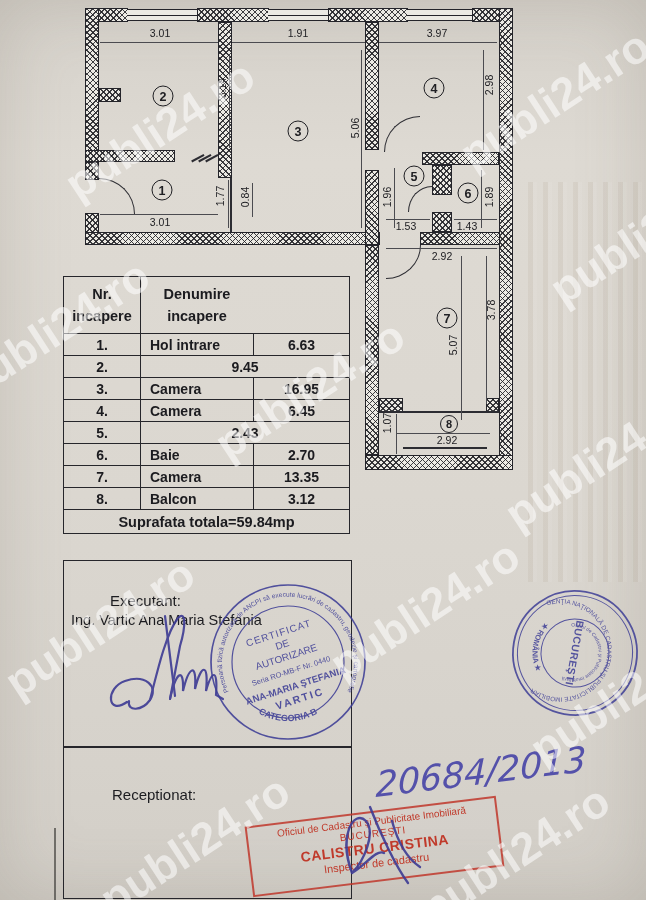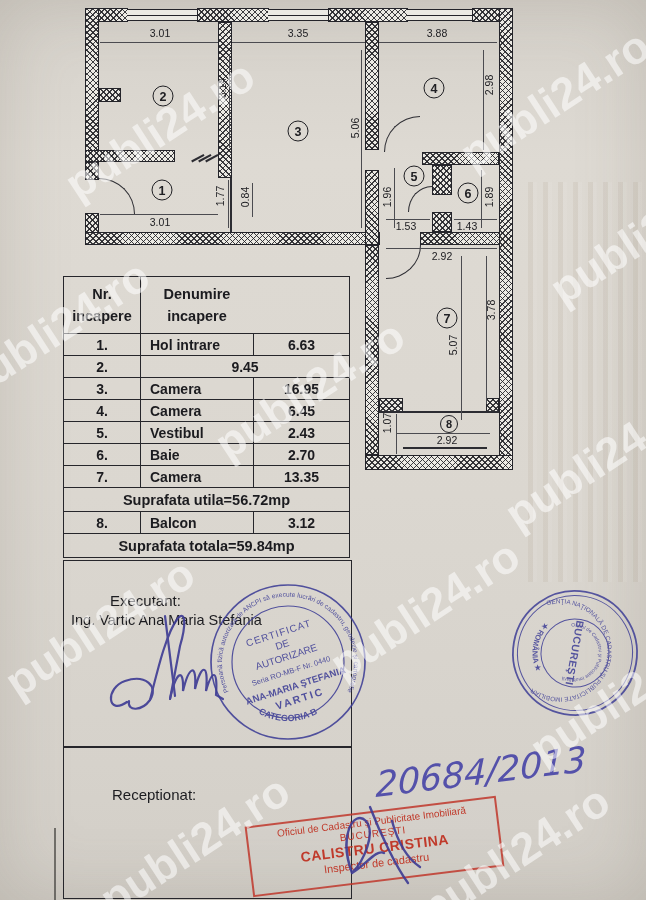--- a/index.html
+++ b/index.html
@@ -147,22 +147,22 @@
         <span>6</span>
       </div>
     <div class="roomnum" style="left:447px;top:318px">
         <span>7</span>
       </div>
     <div class="roomnum" style="left:449px;top:424px;width:18px;height:18px;font-size:11px">
         <span>8</span>
       </div>
 
     <div class="dim" style="left:160px;top:33px">3.01</div>
-    <div class="dim" style="left:298px;top:33px">3.35</div>
-    <div class="dim" style="left:437px;top:33px">3.88</div>
+    <div class="dim" style="left:298px;top:33px">1.91</div>
+    <div class="dim" style="left:437px;top:33px">3.97</div>
     <div class="dim v" style="left:222px;top:88px">3.14</div>
     <div class="dim v" style="left:355px;top:128px">5.06</div>
     <div class="dim v" style="left:489px;top:85px">2.98</div>
     <div class="dim v" style="left:220px;top:196px">1.77</div>
     <div class="dim v" style="left:245px;top:197px">0.84</div>
     <div class="dim" style="left:160px;top:222px">3.01</div>
     <div class="dim v" style="left:387px;top:197px">1.96</div>
     <div class="dim" style="left:406px;top:226px">1.53</div>
     <div class="dim v" style="left:489px;top:197px">1.89</div>
     <div class="dim" style="left:467px;top:226px">1.43</div>
@@ -198,35 +198,31 @@
       <div class="cell c2">Camera</div>
       <div class="cell c3">16.95</div>
     </div>
     <div class="trow rowh">
       <div class="cell c1">4.</div>
       <div class="cell c2">Camera</div>
       <div class="cell c3">6.45</div>
     </div>
     <div class="trow rowh">
       <div class="cell c1">5.</div>
-      <div class="cell c2">Vestibul</div>
       <div class="cell c3">2.43</div>
     </div>
     <div class="trow rowh">
       <div class="cell c1">6.</div>
       <div class="cell c2">Baie</div>
       <div class="cell c3">2.70</div>
     </div>
     <div class="trow rowh">
       <div class="cell c1">7.</div>
       <div class="cell c2">Camera</div>
       <div class="cell c3">13.35</div>
-    </div>
-    <div class="trow">
-      <div class="fullrow" style="width:100%">Suprafata utila=56.72mp</div>
     </div>
     <div class="trow rowh">
       <div class="cell c1">8.</div>
       <div class="cell c2">Balcon</div>
       <div class="cell c3">3.12</div>
     </div>
     <div class="trow">
       <div class="fullrow" style="width:100%">Suprafata totala=59.84mp</div>
     </div>
   </div>

